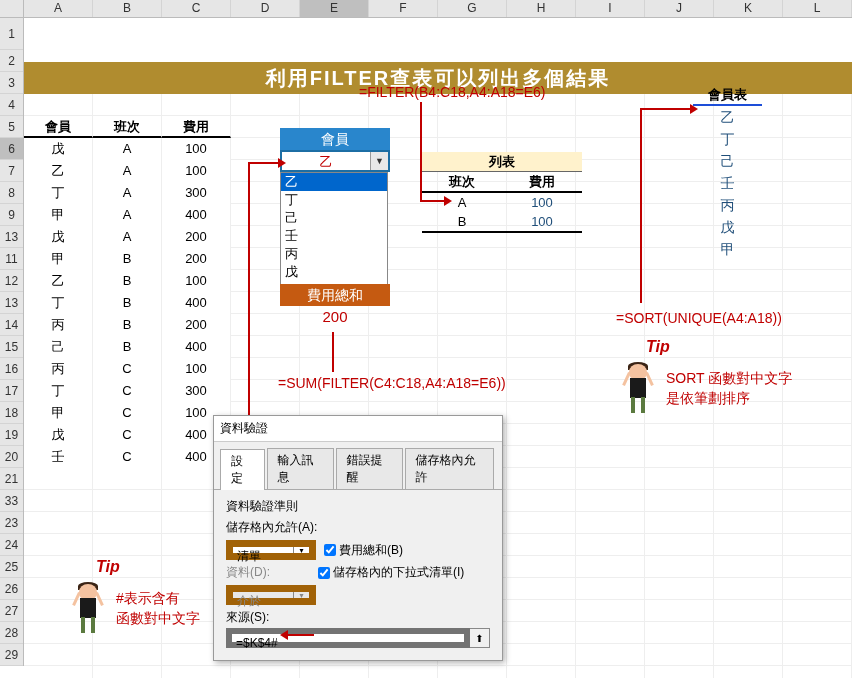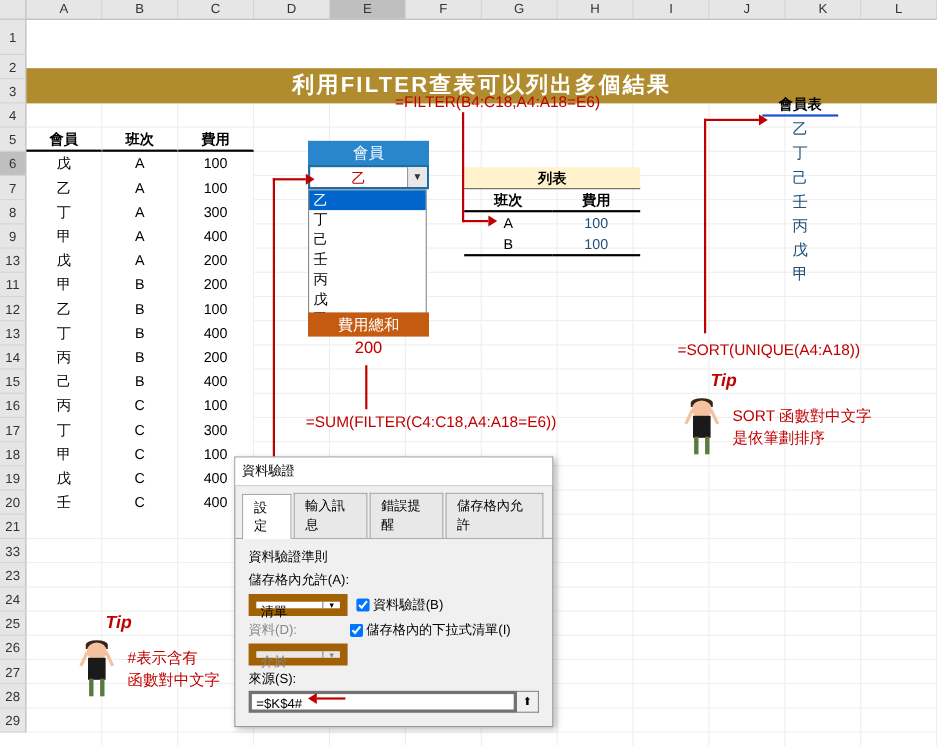--- a/index.html
+++ b/index.html
@@ -95,21 +95,21 @@
 .dlg-group { margin-bottom: 4px; }
 .dlg-row { display: flex; align-items: center; margin: 4px 0; gap: 8px; }
 .dlg-select { width: 90px; height: 20px; border: 7px solid #a16207; background: #fff; display: flex; }
 .dlg-select.dis { background: #e8e8e8; color: #888; }
 .dlg-select-txt { flex: 1; padding: 0 4px; line-height: 18px; }
 .dlg-select-btn { width: 16px; border-left: 1px solid #888; display: flex; align-items: center; justify-content: center; font-size: 8px; }
 .dlg-label { font-size: 12px; }
 .dlg-chk { display: flex; align-items: center; gap: 3px; }
 .dlg-chk input { width: 12px; height: 12px; }
 .dlg-src { display: flex; margin-top: 2px; }
-.dlg-src-input { flex: 1; border: 3px solid #737373; background: #fff; height: 20px; padding: 0 4px; line-height: 18px; }
+.dlg-src-input { flex: 1; border: 6px solid #737373; background: #fff; height: 20px; padding: 0 4px; line-height: 18px; }
 .dlg-src-btn { width: 20px; height: 20px; border: 1px solid #888; border-left: none; background: #f0f0f0; display: flex; align-items: center; justify-content: center; font-size: 10px; }
 </style>
 </head>
 <body>
 
 <div class="colheads">
   <div class="rowh-spacer"></div>
 <div class="colh">A</div>
     <div class="colh">B</div>
     <div class="colh">C</div>
@@ -674,21 +674,21 @@
   <div class="dlg-body">
     <div class="dlg-group">資料驗證準則</div>
     <div class="dlg-label">儲存格內允許(A):</div>
     <div class="dlg-row">
       <div class="dlg-select">
         <div class="dlg-select-txt">清單</div>
         <div class="dlg-select-btn">▾</div>
       </div>
       <label class="dlg-chk">
           <input type="checkbox" checked="" style="">
-          <span>資料驗證(B)</span>
+          <span>費用總和(B)</span>
         </label>
     </div>
     <div class="dlg-row">
       <div class="dlg-label" style="color:#888;">資料(D):</div>
       <label class="dlg-chk" style="margin-left:40px;">
           <input type="checkbox" checked="" style="">
           <span>儲存格內的下拉式清單(I)</span>
         </label>
     </div>
     <div class="dlg-row">

